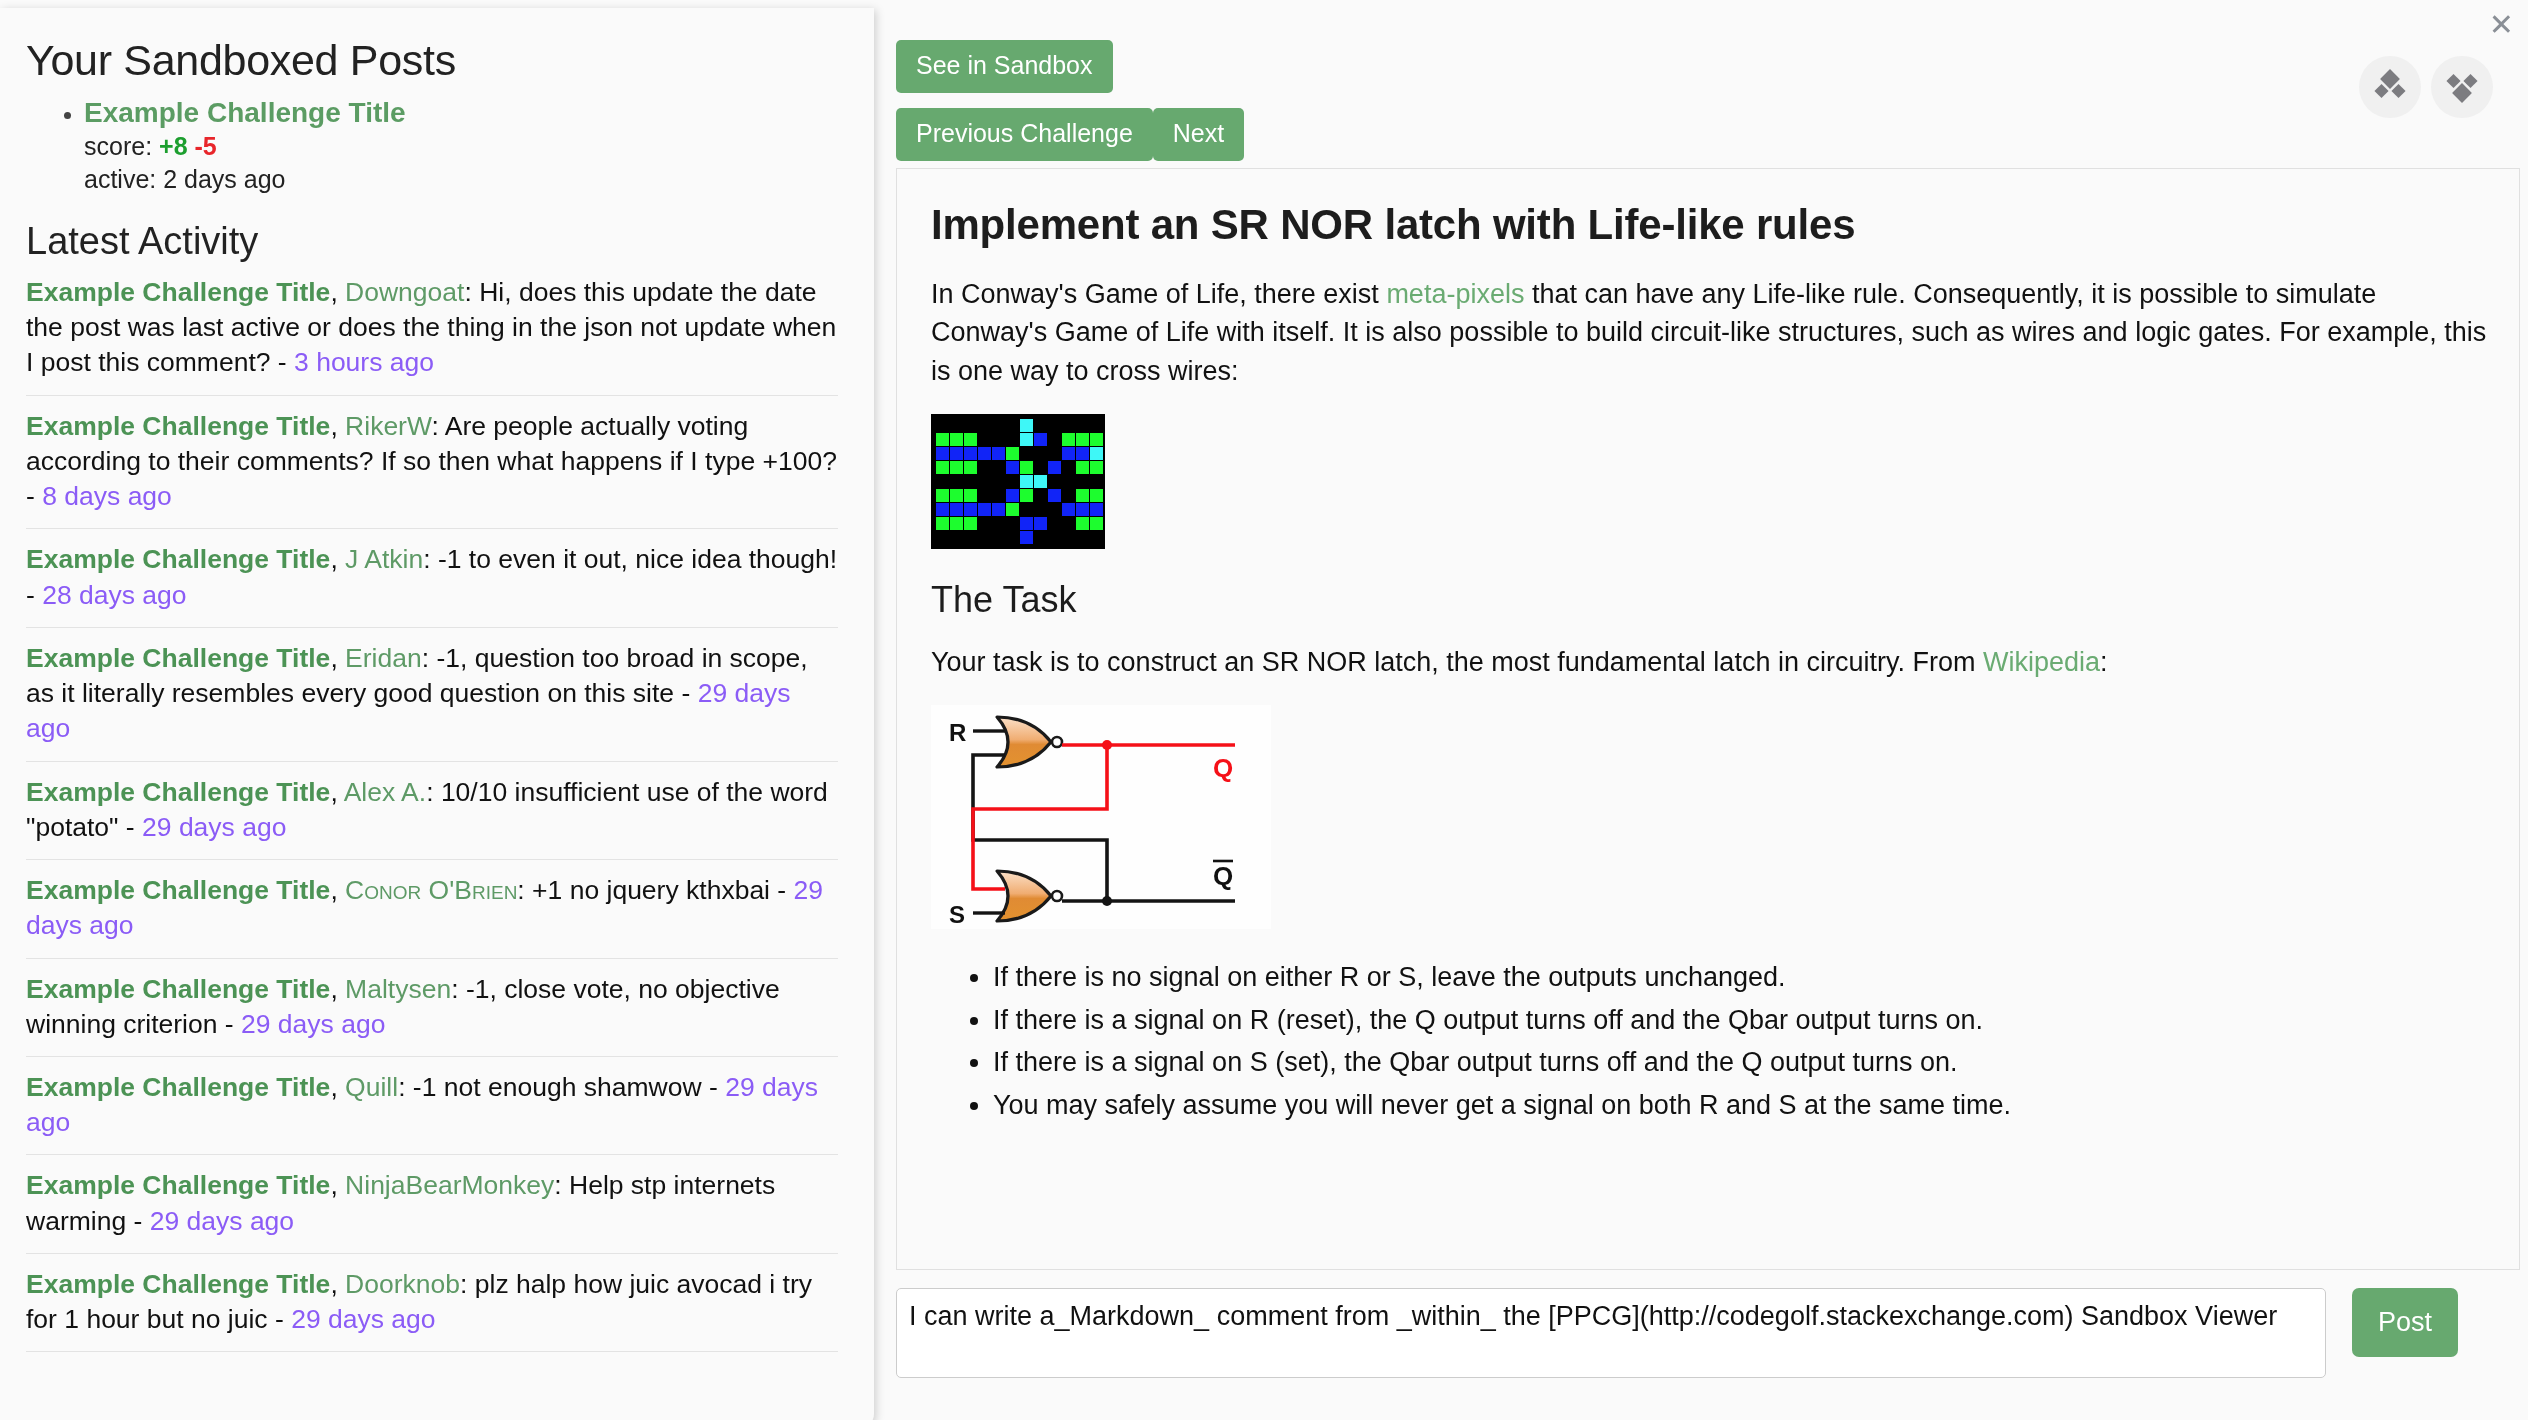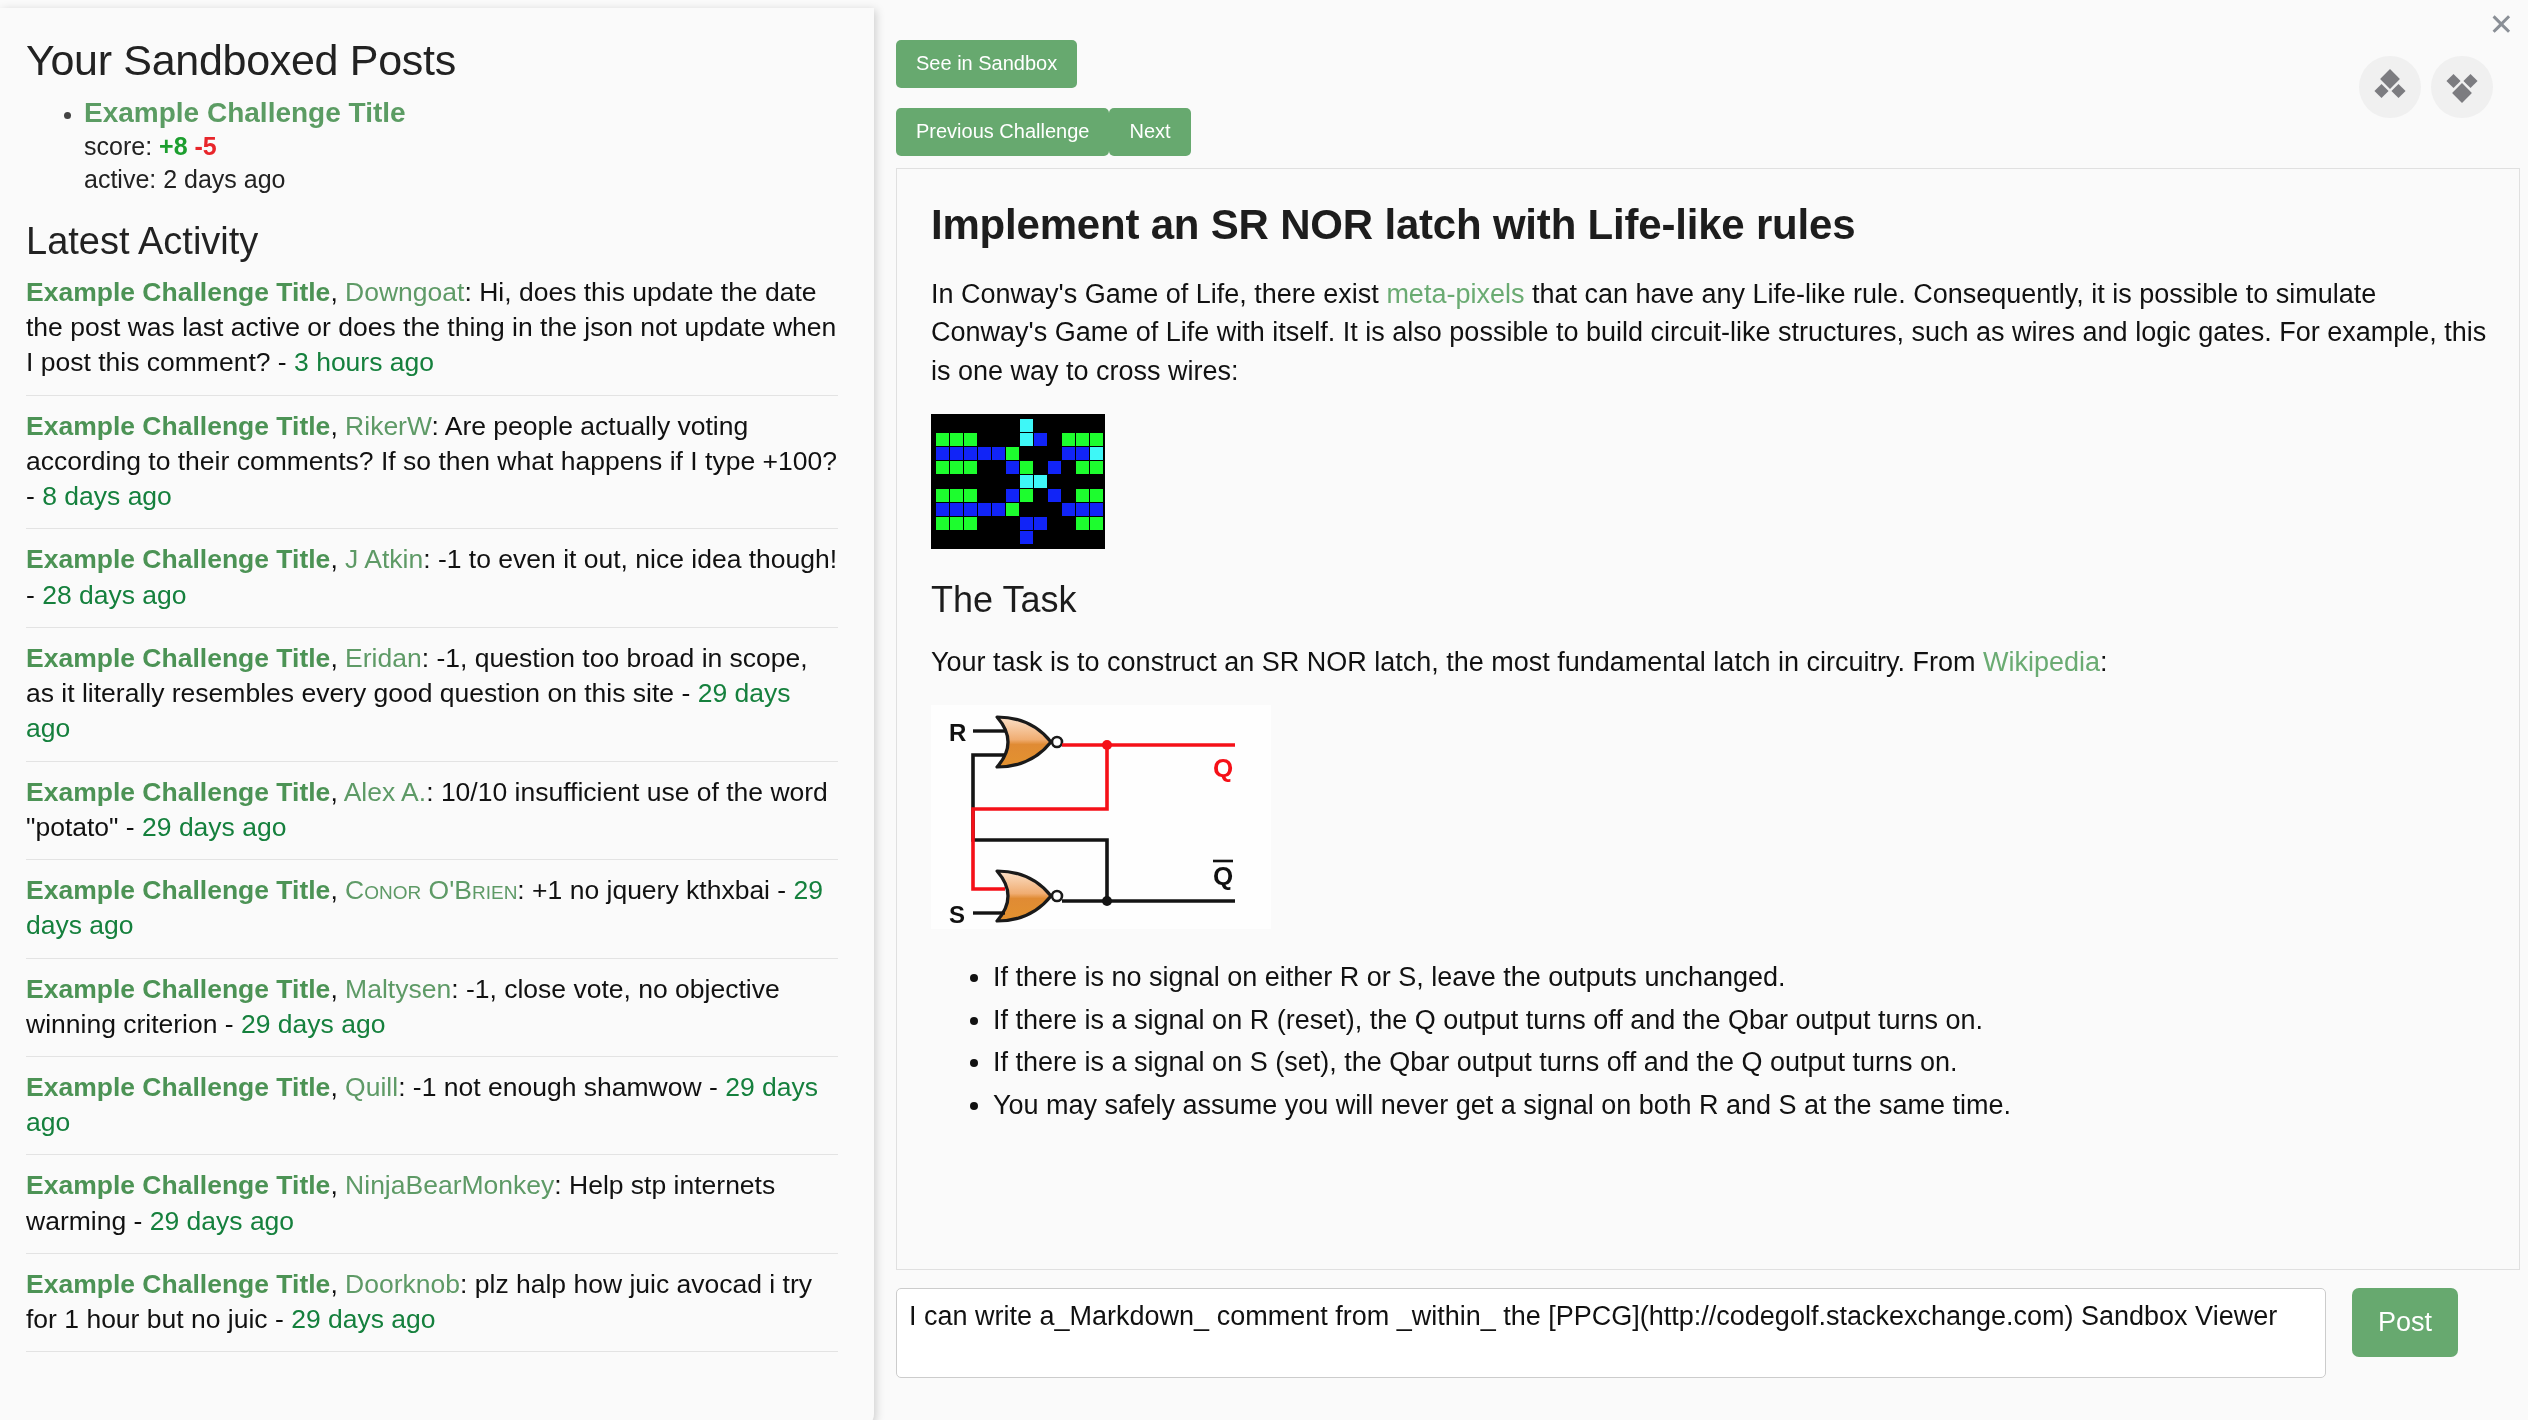--- a/index.html
+++ b/index.html
@@ -45,38 +45,38 @@
   .activity-list { margin: 0; padding: 0; list-style: none; }
   .activity-item {
     border-bottom: 1px solid #e3e3e3;
     padding: 13px 0 14px 0;
     font-size: 26.5px; line-height: 1.33; color: #111;
   }
   .activity-item:first-child { padding-top: 6px; }
   .act-title { color: #4c9355; font-weight: bold; cursor: pointer; }
   .act-user { color: #5e9a66; cursor: pointer; }
   .act-user.smallcaps { font-variant: small-caps; text-align: right; }
-  .act-time { color: #15803d; cursor: pointer; }
+  .act-time { color: #8b5cf6; cursor: pointer; }
 
   
   .right-panel {
     position: absolute; left: 888px; top: 0;
     width: 1640px; height: 1420px; background: #fafafa;
   }
   .close-x {
     position: absolute; right: 14px; top: 2px;
     font-size: 30px; color: #8a8f96; cursor: pointer;
     font-family: "Liberation Sans", sans-serif;
     line-height: 1;
   }
   .btn-row { position: absolute; left: 8px; top: 32px; }
   .btn-row2 { position: absolute; left: 8px; top: 100px; display: flex; }
   .gbtn {
     background: #67a96f; color: #fff; border: none;
-    border-radius: 5px; font-size: 20px;
+    border-radius: 5px; font-size: 25px;
     padding: 13px 20px 15px 20px;
     font-family: "Liberation Sans", sans-serif;
     cursor: pointer; line-height: 1;
   }
 
   .avatars { position: absolute; right: 35px; top: 48px; display: flex; gap: 10px; }
   .avatar-circle {
     width: 62px; height: 62px; border-radius: 50%;
     background: #f0f0f0; display: flex; align-items: center; justify-content: center;
     cursor: pointer;

